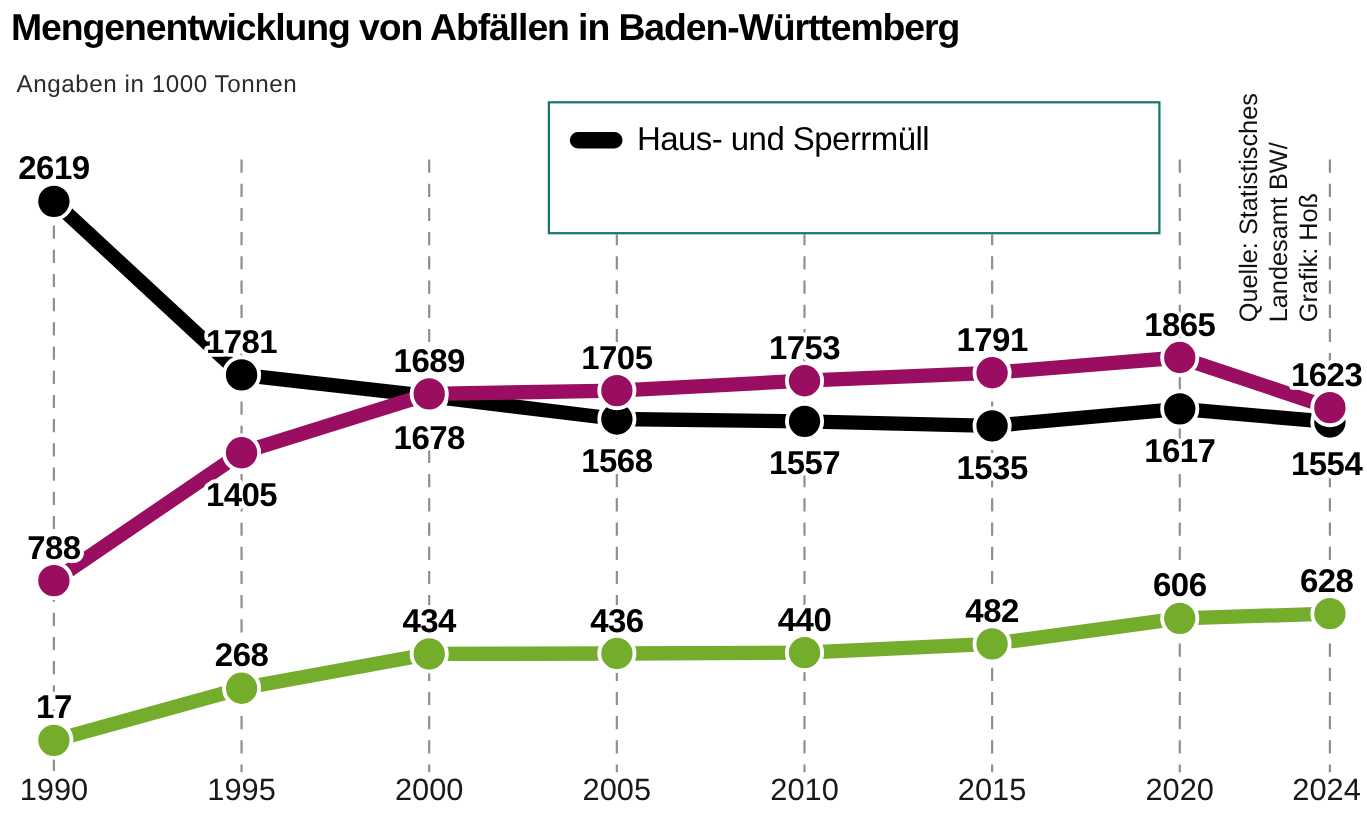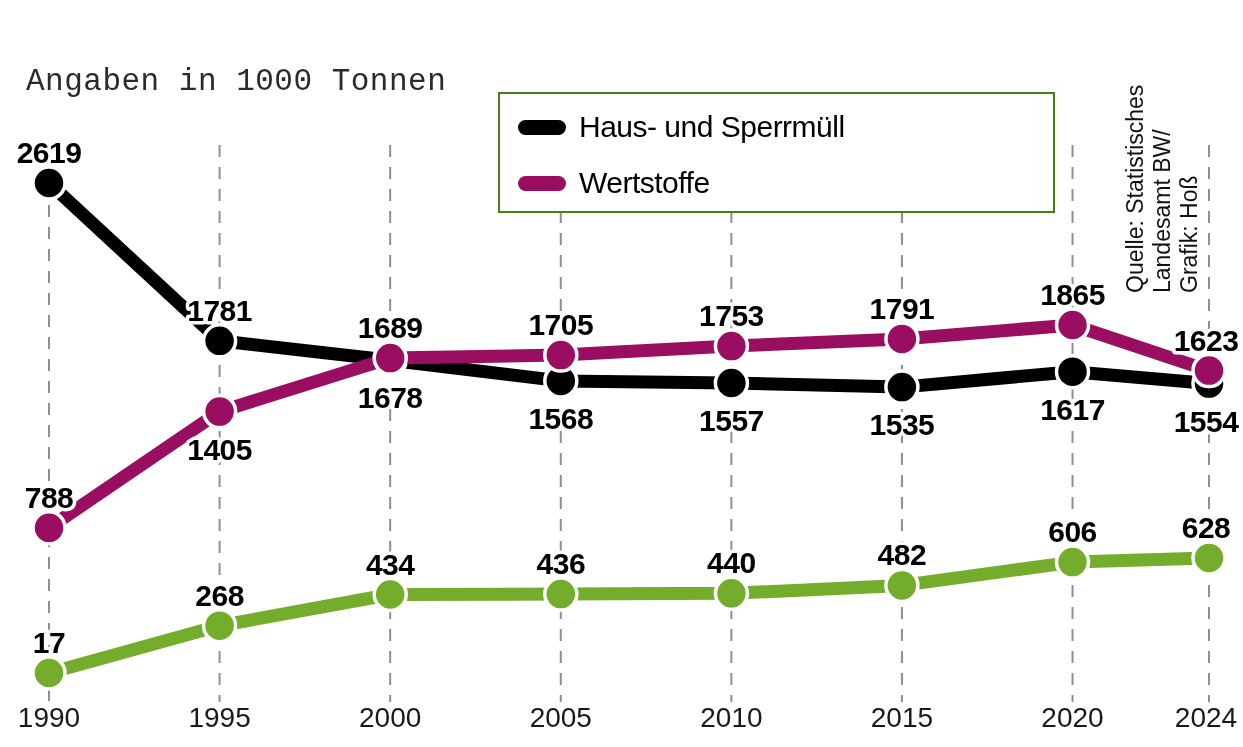--- a/index.html
+++ b/index.html
@@ -5,38 +5,38 @@
   html,body{margin:0;padding:0;background:#fff;}
   .stage{
     position:relative;width:1243px;height:747px;background:#fff;overflow:hidden;
     font-family:"Liberation Sans",sans-serif;
   }
   .title{
     position:absolute;left:10px;top:6px;
     font-size:34px;font-weight:700;color:#000;letter-spacing:-1px;white-space:nowrap;
   }
   .subtitle{
-    position:absolute;left:26px;top:64px;
-    font-size:31px;font-weight:400;color:#2b2b2b;letter-spacing:0.5px;white-space:nowrap;font-family:Liberation Mono, monospace;
+    position:absolute;left:15px;top:64px;
+    font-size:22px;font-weight:400;color:#2b2b2b;letter-spacing:0.5px;white-space:nowrap;
   }
   .plot{position:absolute;left:0;top:0;width:1243px;height:747px;}
   .vlabel{
     font-family:"Liberation Sans",sans-serif;font-size:30px;font-weight:700;
     fill:#000;text-anchor:middle;letter-spacing:-0.5px;
     paint-order:stroke;stroke:#fff;stroke-width:7px;stroke-linejoin:round;
   }
   .xlabel{
     font-family:"Liberation Sans",sans-serif;font-size:28px;font-weight:400;
     fill:#191919;text-anchor:middle;
     paint-order:stroke;stroke:#fff;stroke-width:6px;stroke-linejoin:round;
   }
   .src{font-family:"Liberation Sans",sans-serif;font-size:23px;font-weight:400;fill:#111;}
   .legend{
     position:absolute;left:498px;top:92px;width:557px;height:121px;
-    background:#fff;border:2px solid #4d7c0f;box-sizing:border-box;
+    background:#fff;border:2px solid #0f766e;box-sizing:border-box;
   }
   .lg-item{position:absolute;display:flex;align-items:center;gap:13px;}
   .lg-swatch{width:48px;height:15px;border-radius:8px;flex:0 0 auto;}
   .lg-text{font-size:30px;font-weight:400;color:#000;letter-spacing:-0.5px;white-space:nowrap;}
 </style>
 </head>
 <body>
 
 <div class="stage">
 
@@ -116,26 +116,23 @@
         <text x="1072.5" y="727" class="xlabel">2020</text>
         <text x="1206.0" y="727" class="xlabel">2024</text>
       </g>
     <g id="g-source">
         <text transform="translate(1143,293) rotate(-90)" class="src">Quelle: Statistisches</text>
         <text transform="translate(1170,293) rotate(-90)" class="src">Landesamt BW/</text>
         <text transform="translate(1197,293) rotate(-90)" class="src">Grafik: Hoß</text>
       </g>
   </svg>
 
+  <div class="title">Mengenentwicklung von Abfällen in Baden-Württemberg</div>
   <div class="subtitle">Angaben in 1000 Tonnen</div>
 
   <div class="legend">
     <div class="lg-item" style="left:18px;top:16px;">
       <span class="lg-swatch" id="sw0" style="background: rgb(0, 0, 0);"></span>
       <span class="lg-text">Haus- und Sperrmüll</span>
     </div>
-    <div class="lg-item" style="left:18px;top:72px;">
-      <span class="lg-swatch" id="sw1" style="background: rgb(154, 14, 98);"></span>
-      <span class="lg-text">Wertstoffe</span>
-    </div>
   </div>
 
 </div>
 
 </body></html>

